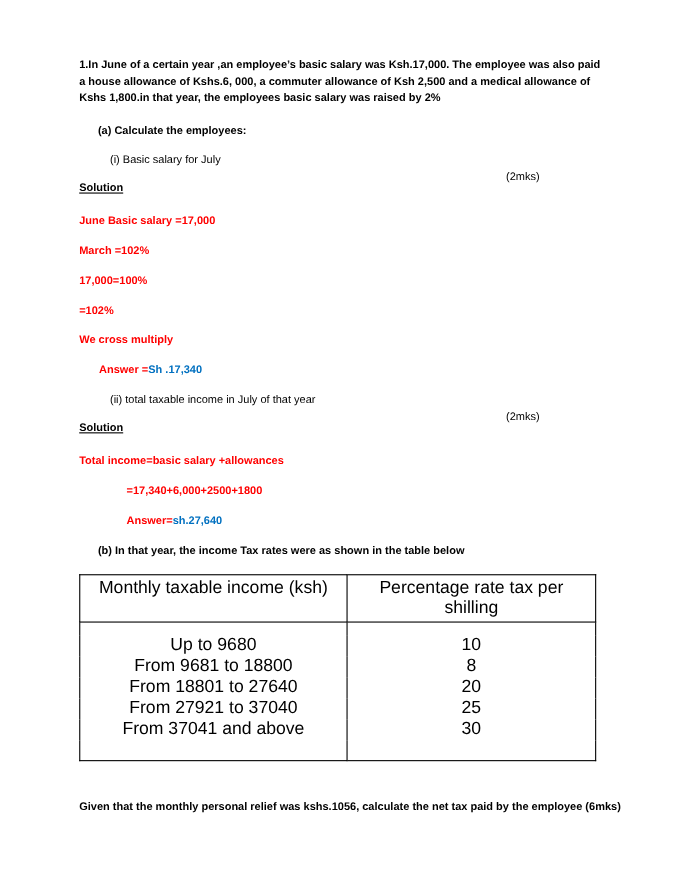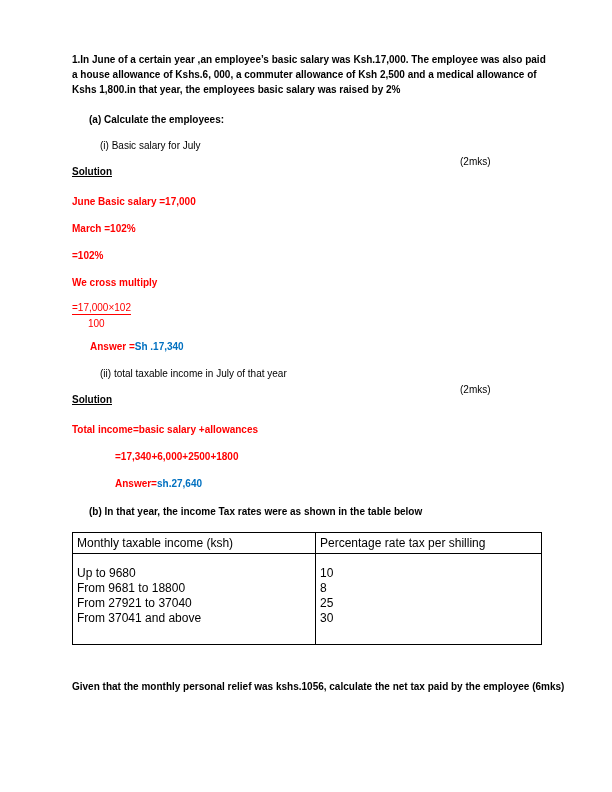--- a/index.html
+++ b/index.html
@@ -48,22 +48,22 @@
     border-collapse: collapse;
     margin: 6px 0 0 0;
     width: 470px;
     table-layout: fixed;
   }
   .tax-table th, .tax-table td {
     border-left: 1px solid #000;
     border-right: 1px solid #000;
     padding: 2px 4px;
     font-weight: 400;
-    text-align: left;
-    font-size: 12px;
+    text-align: center;
+    font-size: 16px;
     vertical-align: top;
   }
   .tax-table th { border-top: 1px solid #000; border-bottom: 1px solid #000; padding: 3px 4px; }
   .tax-table .col-left { width: 234px; }
   .tax-table tr.spacer td { height: 12px; padding: 0 4px; }
   .tax-table tr.last td { border-bottom: 1px solid #000; height: 14px; }
   .tax-table tr.body-row td { padding-top: 0; padding-bottom: 1px; }
   .footer-q { margin-top: 34px; white-space: nowrap; }
 </style>
 </head>
@@ -78,27 +78,24 @@
 
   <div class="qline indent-i">
     <span>(i) Basic salary for July</span>
     <span class="marks">(2mks)</span>
   </div>
 
   <p class="solution">Solution</p>
 
   <p class="red step">June Basic salary =17,000</p>
   <p class="red step">March =102%</p>
+  <p class="red step">17,000=100%</p>
   <p class="red step step-indent1">=102%</p>
   <p class="red step">We cross multiply</p>
 
-  <div>
-    <span class="red frac-top">=17,000×102</span>
-    <div class="red frac-bottom">100</div>
-  </div>
 
   <p class="answer-1">
     <span class="red">Answer =</span><span class="blue">Sh .17,340</span>
   </p>
 
   <div class="qline indent-i">
     <span>(ii) total taxable income in July of that year</span>
     <span class="marks">(2mks)</span>
   </div>
 
@@ -127,20 +124,24 @@
         </tr>
       <tr class="body-row">
         <td>Up to 9680</td>
         <td>10</td>
       </tr>
       <tr class="body-row">
         <td>From 9681 to 18800</td>
         <td>8</td>
       </tr>
       <tr class="body-row">
+        <td>From 18801 to 27640</td>
+        <td>20</td>
+      </tr>
+      <tr class="body-row">
         <td>From 27921 to 37040</td>
         <td>25</td>
       </tr>
       <tr class="body-row">
         <td>From 37041 and above</td>
         <td>30</td>
       </tr>
       <tr class="last">
           <td></td>
           <td></td>

